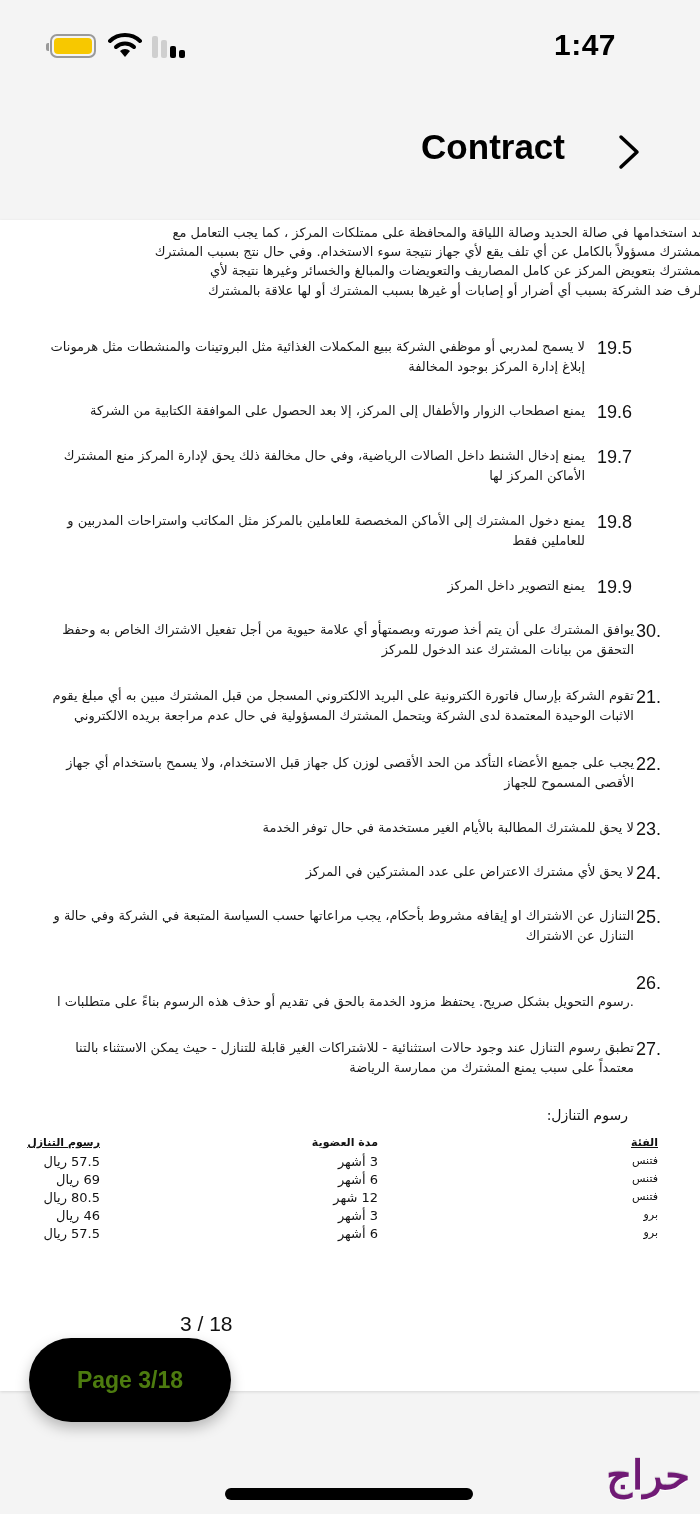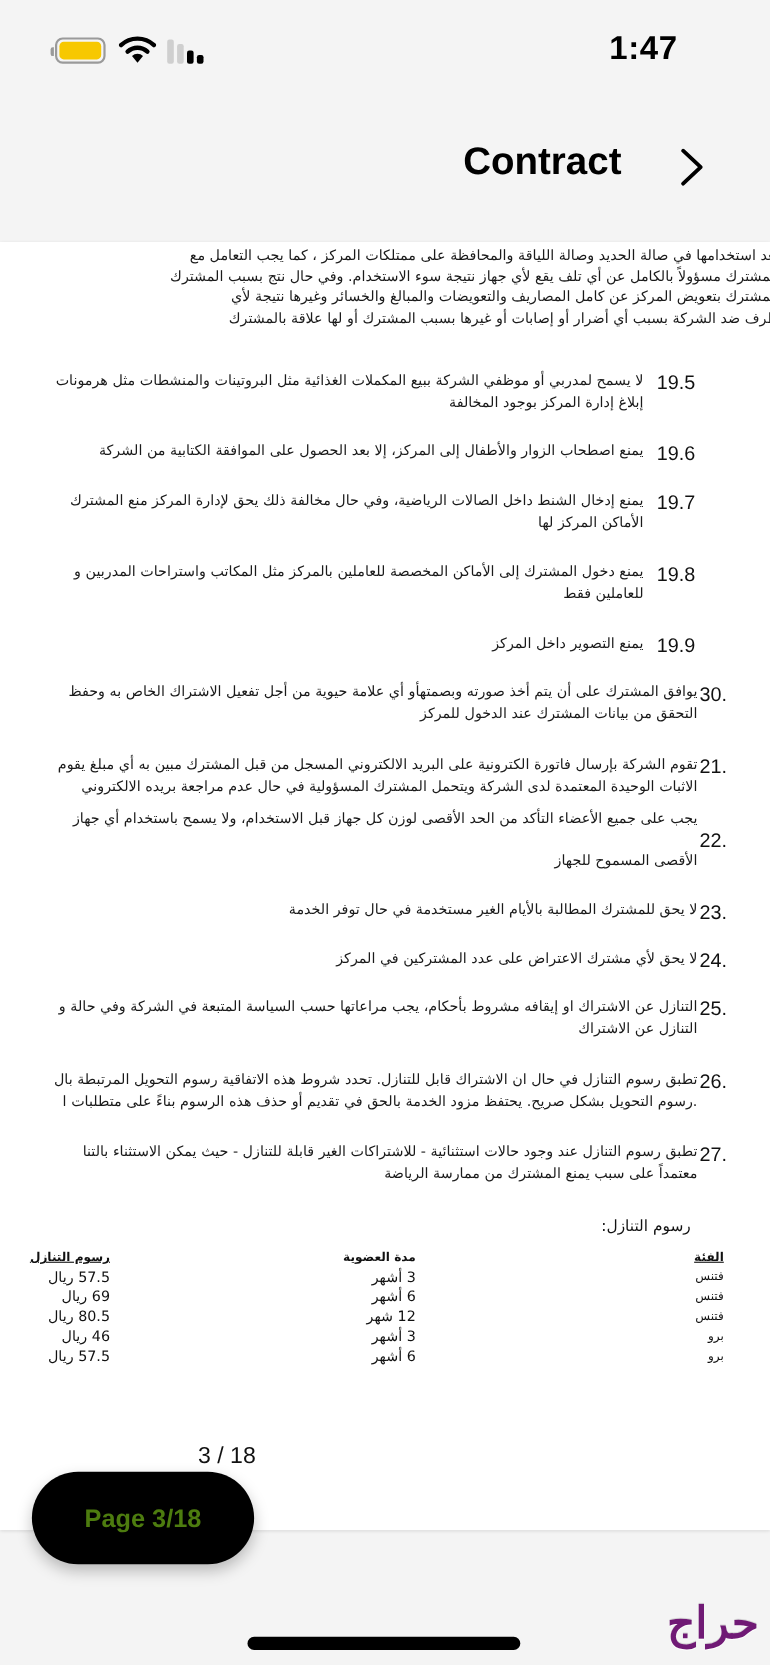--- a/index.html
+++ b/index.html
@@ -95,35 +95,34 @@
 
     <div class="num" style="left:636px;top:400px;">30.</div>
     <div class="ar-line" style="right:66px;top:400px;">يوافق المشترك على أن يتم أخذ صورته وبصمتهأو أي علامة حيوية من أجل تفعيل الاشتراك الخاص به وحفظ</div>
     <div class="ar-line" style="right:66px;top:420px;">التحقق من بيانات المشترك عند الدخول للمركز</div>
 
     <div class="num" style="left:636px;top:466px;">21.</div>
     <div class="ar-line" style="right:66px;top:466px;">تقوم الشركة بإرسال فاتورة الكترونية على البريد الالكتروني المسجل من قبل المشترك مبين به أي مبلغ يقوم</div>
     <div class="ar-line" style="right:66px;top:486px;">الاثبات الوحيدة المعتمدة لدى الشركة ويتحمل المشترك المسؤولية في حال عدم مراجعة بريده الالكتروني</div>
 
     <div class="num" style="left:636px;top:533px;">22.</div>
-    <div class="ar-line" style="right:66px;top:515px;">يجب على جميع الأعضاء التأكد من الحد الأقصى لوزن كل جهاز قبل الاستخدام، ولا يسمح باستخدام أي جهاز</div>
+    <div class="ar-line" style="right:66px;top:533px;">يجب على جميع الأعضاء التأكد من الحد الأقصى لوزن كل جهاز قبل الاستخدام، ولا يسمح باستخدام أي جهاز</div>
     <div class="ar-line" style="right:66px;top:553px;">الأقصى المسموح للجهاز</div>
 
     <div class="num" style="left:636px;top:598px;">23.</div>
     <div class="ar-line" style="right:66px;top:598px;">لا يحق للمشترك المطالبة بالأيام الغير مستخدمة في حال توفر الخدمة</div>
 
     <div class="num" style="left:636px;top:642px;">24.</div>
     <div class="ar-line" style="right:66px;top:642px;">لا يحق لأي مشترك الاعتراض على عدد المشتركين في المركز</div>
 
     <div class="num" style="left:636px;top:686px;">25.</div>
     <div class="ar-line" style="right:66px;top:686px;">التنازل عن الاشتراك او إيقافه مشروط بأحكام، يجب مراعاتها حسب السياسة المتبعة في الشركة وفي حالة و</div>
     <div class="ar-line" style="right:66px;top:706px;">التنازل عن الاشتراك</div>
 
     <div class="num" style="left:636px;top:752px;">26.</div>
-    <div class="ar-line" style="right:66px;top:752px;">تطبق رسوم التنازل في حال ان الاشتراك قابل للتنازل. تحدد شروط هذه الاتفاقية رسوم التحويل المرتبطة بال</div>
     <div class="ar-line" style="right:66px;top:772px;">.رسوم التحويل بشكل صريح. يحتفظ مزود الخدمة بالحق في تقديم أو حذف هذه الرسوم بناءً على متطلبات ا</div>
 
     <div class="num" style="left:636px;top:818px;">27.</div>
     <div class="ar-line" style="right:66px;top:818px;">تطبق رسوم التنازل عند وجود حالات استثنائية - للاشتراكات الغير قابلة للتنازل - حيث يمكن الاستثناء بالتنا</div>
     <div class="ar-line" style="right:66px;top:838px;">معتمداً على سبب يمنع المشترك من ممارسة الرياضة</div>
 
     <div class="fee-title">رسوم التنازل:</div>
 
     <div class="fee-table">
       <div class="fee-row fee-head" style="top:0;">

